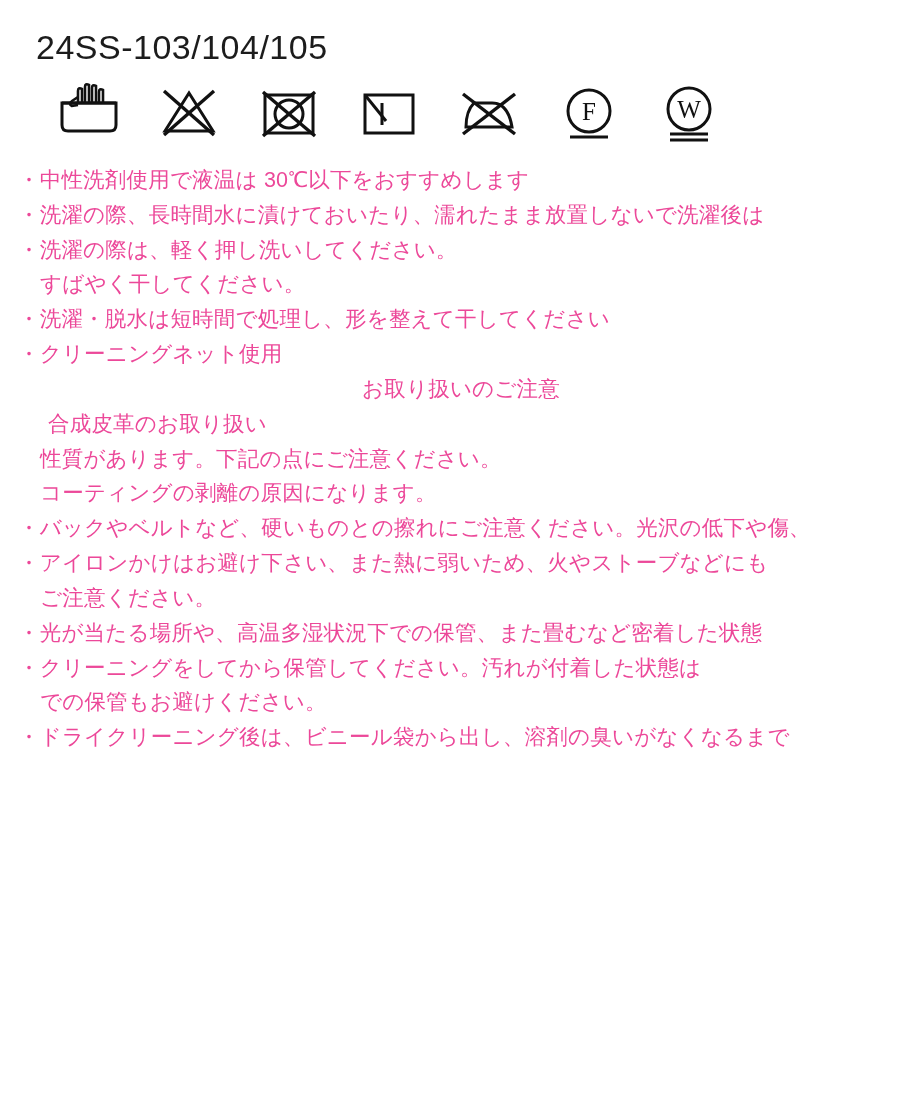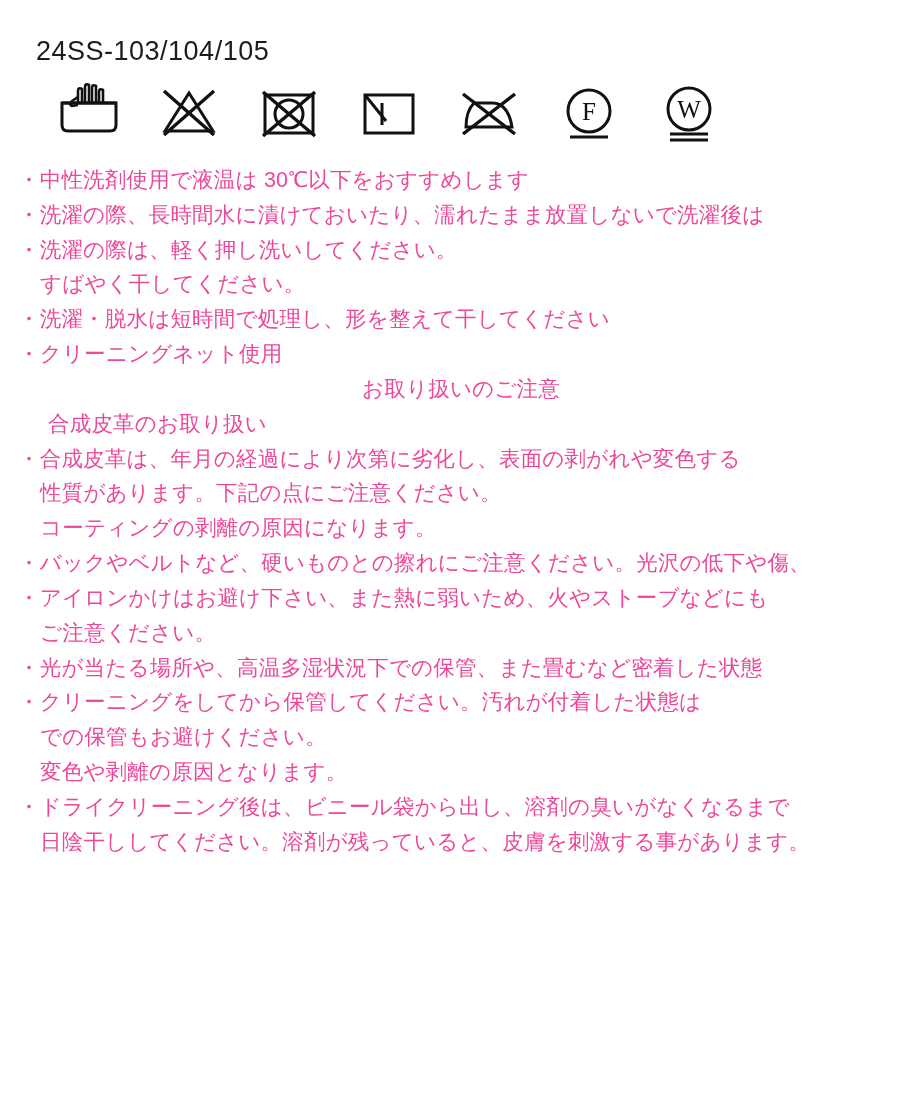--- a/index.html
+++ b/index.html
@@ -15,24 +15,24 @@
     overflow: hidden;
   }
   .page {
     position: relative;
     width: 920px;
     height: 1104px;
     box-sizing: border-box;
     padding: 22px 18px 0 18px;
   }
   .title {
-    font-size: 27px;
+    font-size: 34px;
     letter-spacing: 0.5px;
     color: #1c1c1c;
-    margin: 14px 0 0 18px;
+    margin: 6px 0 0 18px;
     font-weight: 400;
   }
   .symbols {
     display: flex;
     align-items: flex-start;
     gap: 38px;
     margin: 14px 0 0 40px;
     height: 74px;
   }
   .sym {
@@ -142,27 +142,24 @@
 
   <ul class="care-list">
     <li class="line">・中性洗剤使用で液温は 30℃以下をおすすめします</li>
     <li class="line">・洗濯の際、長時間水に漬けておいたり、濡れたまま放置しないで洗濯後は</li>
     <li class="line">・洗濯の際は、軽く押し洗いしてください。</li>
     <li class="line indent">すばやく干してください。</li>
     <li class="line">・洗濯・脱水は短時間で処理し、形を整えて干してください</li>
     <li class="line">・クリーニングネット使用</li>
     <li class="line plain">お取り扱いのご注意</li>
     <li class="line indent2">合成皮革のお取り扱い</li>
-    <li class="line">・合成皮革は、年月の経過により次第に劣化し、表面の剥がれや変色する</li>
     <li class="line indent">性質があります。下記の点にご注意ください。</li>
     <li class="line indent">コーティングの剥離の原因になります。</li>
     <li class="line">・バックやベルトなど、硬いものとの擦れにご注意ください。光沢の低下や傷、</li>
     <li class="line">・アイロンかけはお避け下さい、また熱に弱いため、火やストーブなどにも</li>
     <li class="line indent">ご注意ください。</li>
     <li class="line">・光が当たる場所や、高温多湿状況下での保管、また畳むなど密着した状態</li>
     <li class="line">・クリーニングをしてから保管してください。汚れが付着した状態は</li>
     <li class="line indent">での保管もお避けください。</li>
-    <li class="line indent">変色や剥離の原因となります。</li>
     <li class="line">・ドライクリーニング後は、ビニール袋から出し、溶剤の臭いがなくなるまで</li>
-    <li class="line indent">日陰干ししてください。溶剤が残っていると、皮膚を刺激する事があります。</li>
   </ul>
 
 </div>
 
 </body></html>

